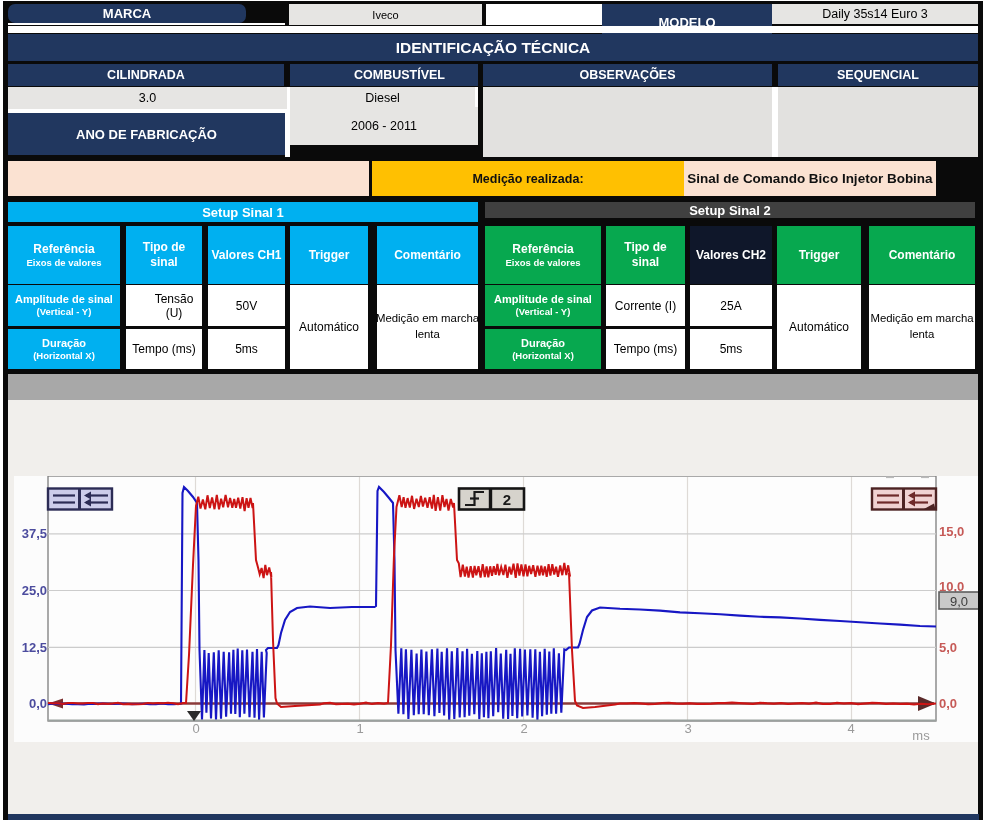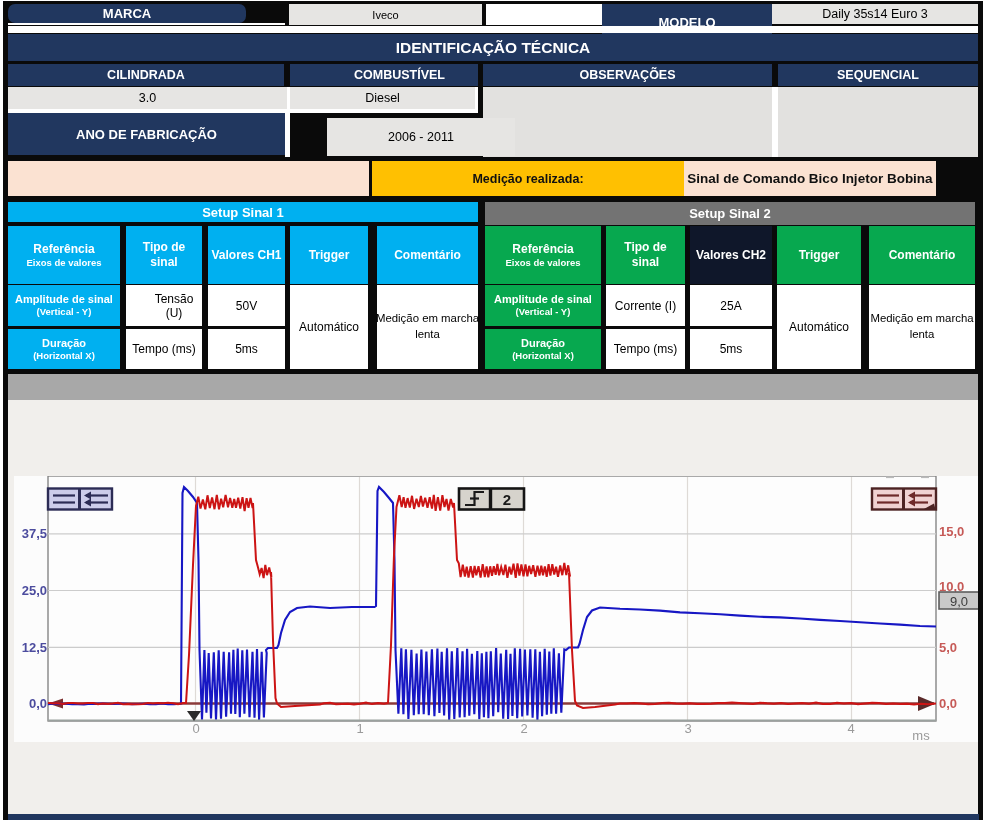--- a/index.html
+++ b/index.html
@@ -35,28 +35,28 @@
 
   <div class="abs" style="left:8px;top:87px;width:470px;height:26px;background:#fff;"></div>
   <div class="cell" style="left:8px;top:87px;width:279px;height:22px;background:#e6e5e3;font-size:12.5px;">3.0</div>
   <div class="cell" style="left:290px;top:87px;width:185px;height:22px;background:#e6e5e3;font-size:12.5px;">Diesel</div>
   <div class="abs" style="left:483px;top:87px;width:289px;height:70px;background:#e2e1df;"></div>
   <div class="abs" style="left:772px;top:87px;width:6px;height:70px;background:#fff;"></div>
   <div class="abs" style="left:778px;top:87px;width:200px;height:70px;background:#e2e1df;"></div>
 
   <div class="cell nv" style="left:8px;top:113px;width:277px;height:42px;font-size:13px;">ANO DE FABRICAÇÃO</div>
   <div class="abs" style="left:285px;top:111px;width:5px;height:46px;background:#fff;"></div>
-  <div class="cell" style="left:290px;top:118px;width:188px;height:38px;background:#e6e5e3;font-size:12.5px;margin-left:37px;">2006 - 2011</div>
+  <div class="cell" style="left:290px;top:107px;width:188px;height:38px;background:#e6e5e3;font-size:12.5px;">2006 - 2011</div>
 
   <div class="abs" style="left:8px;top:161px;width:361px;height:35px;background:#fbe2d2;"></div>
   <div class="cell" style="left:372px;top:161px;width:312px;height:35px;background:#ffc001;font-size:12.5px;font-weight:bold;color:#111;">Medição realizada:</div>
   <div class="cell" style="left:684px;top:161px;width:252px;height:35px;background:#fbe2d2;font-size:13.5px;font-weight:bold;color:#111;">Sinal de Comando Bico Injetor Bobina</div>
 
   <div class="cell" style="left:8px;top:202px;width:470px;height:20px;background:#00b0f0;color:#fff;font-weight:bold;font-size:13px;">Setup Sinal 1</div>
-  <div class="cell" style="left:485px;top:202px;width:490px;height:23px;background:#737373;color:#fff;font-weight:bold;font-size:13px;">Setup Sinal 2</div>
+  <div class="cell" style="left:485px;top:202px;width:490px;height:16px;background:#404040;color:#fff;font-weight:bold;font-size:13px;">Setup Sinal 2</div>
 <div class="cell" style="left:8px;top:226px;width:112px;height:58px;background:#00b0f0;color:#fff;font-weight:bold;font-size:12px;line-height:1.25;">
       <div>
         <div>Referência</div>
         <div style="font-size:9.5px;">Eixos de valores</div>
       </div>
     </div>
 <div class="cell" style="left:126px;top:226px;width:76px;height:58px;background:#00b0f0;color:#fff;font-weight:bold;font-size:12px;line-height:1.25;">
       <div>Tipo de<br>sinal</div>
     </div>
 <div class="cell" style="left:208px;top:226px;width:77px;height:58px;background:#00b0f0;color:#fff;font-weight:bold;font-size:12px;line-height:1.25;">

